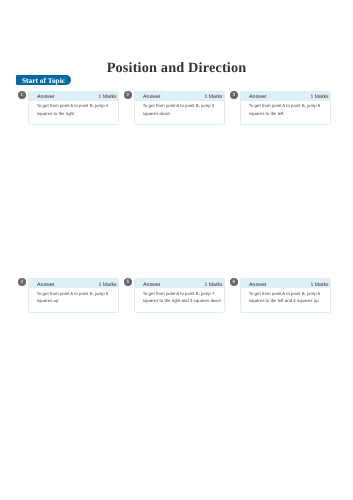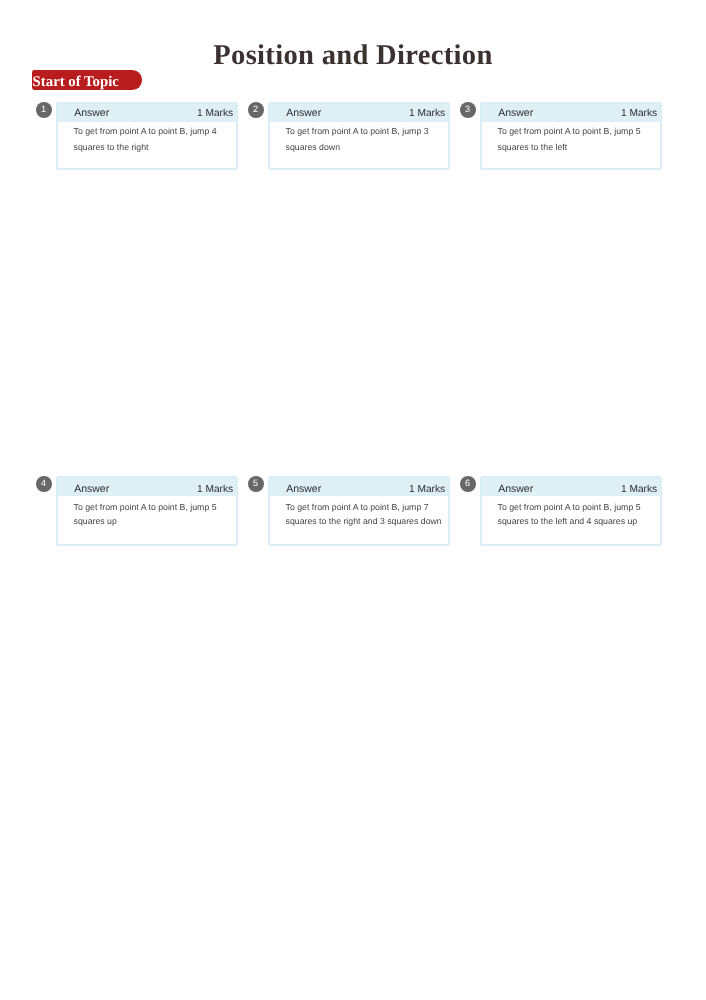--- a/index.html
+++ b/index.html
@@ -14,20 +14,21 @@
   body {
     font-family: "Liberation Sans", sans-serif;
     -webkit-font-smoothing: antialiased;
     text-rendering: geometricPrecision;
   }
   .page {
     position: relative;
     width: 353px;
     height: 386px;
     background: #ffffff;
+    margin-top: 40px;
   }
 
   
   .page-title {
     position: absolute;
     left: 0;
     top: 19.2px;
     width: 353px;
     text-align: center;
     font-family: "Liberation Serif", serif;
@@ -40,29 +41,29 @@
   }
 
   
   .topic-badge {
     position: absolute;
     left: 16.3px;
     top: 35.0px;
     width: 54.4px;
     height: 9.8px;
     border-radius: 1.2px 4.9px 4.9px 1.2px;
-    background: #b91c1c;
+    background: #0369a1;
     color: #ffffff;
     font-family: "Liberation Serif", serif;
     font-weight: bold;
     font-size: 7.4px;
     line-height: 12.3px;
     letter-spacing: 0px;
     white-space: nowrap;
-    text-align: left;
+    text-align: center;
     box-sizing: border-box;
   }
 
   
   .grid {
     position: absolute;
     left: 0;
     top: 0;
     width: 353px;
     height: 500px;

